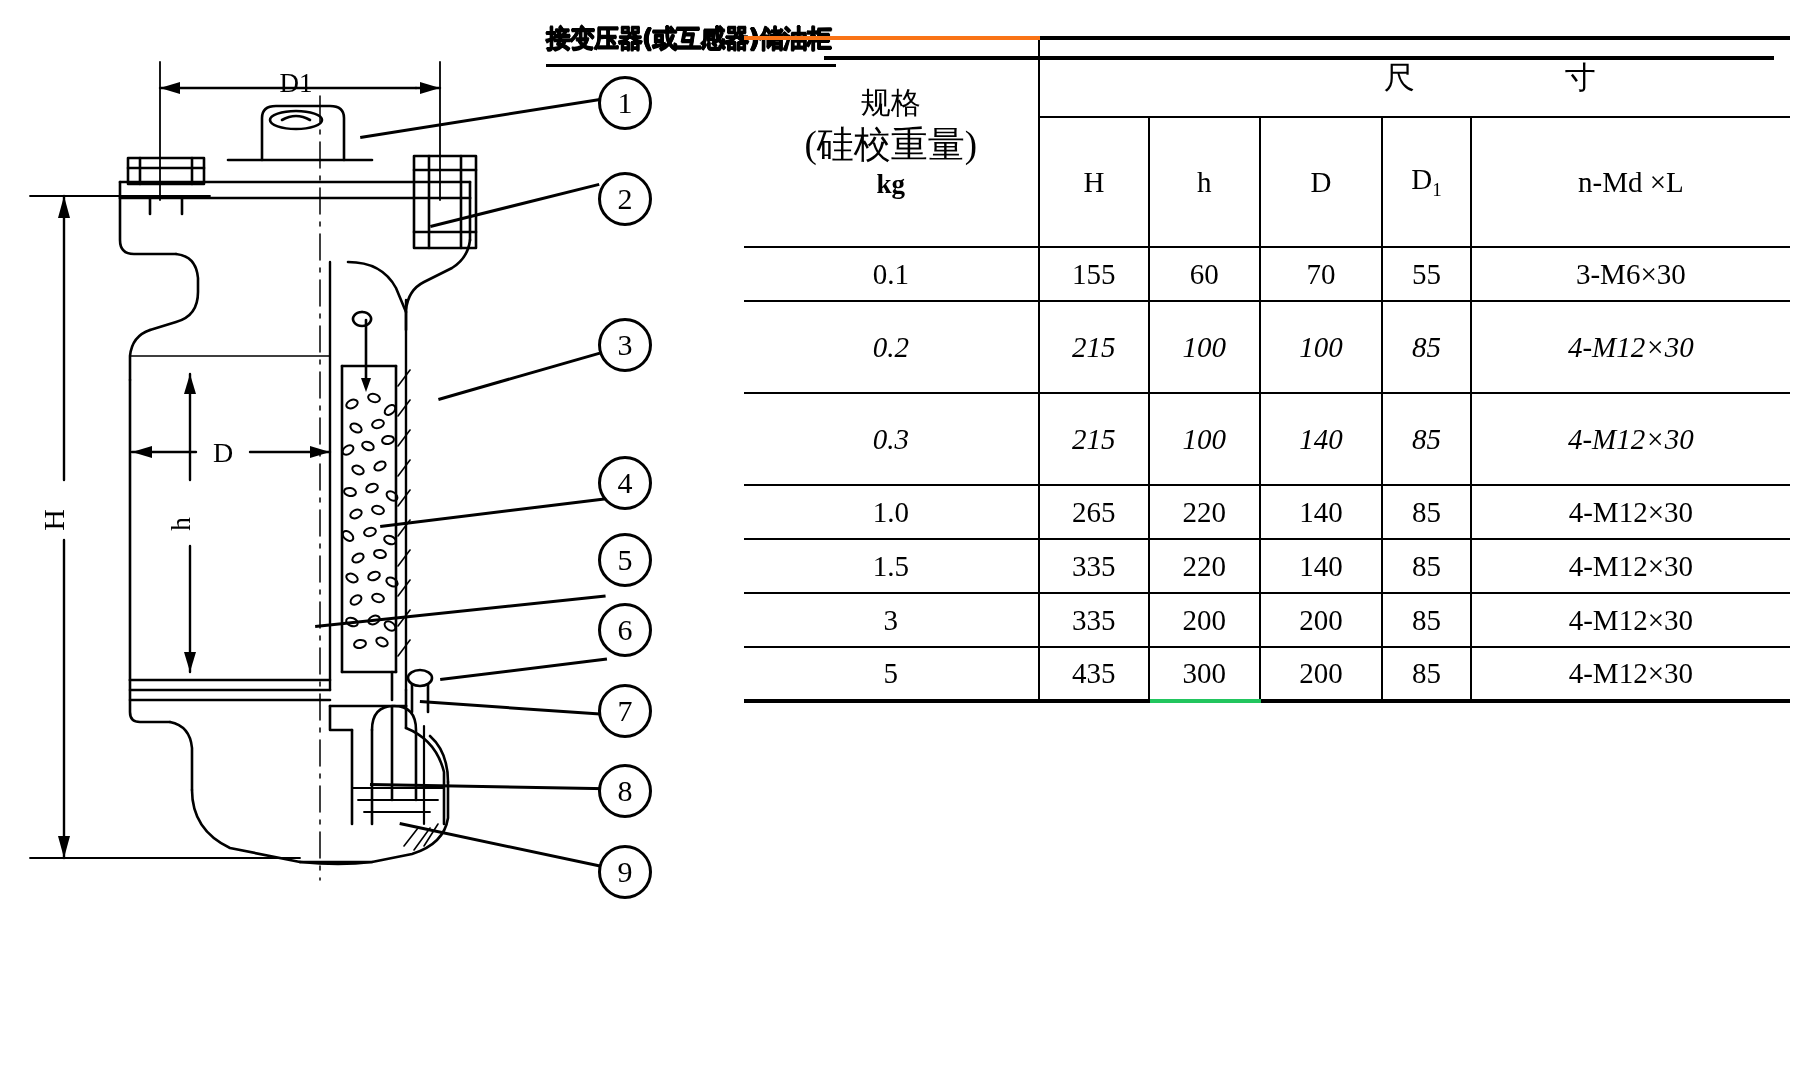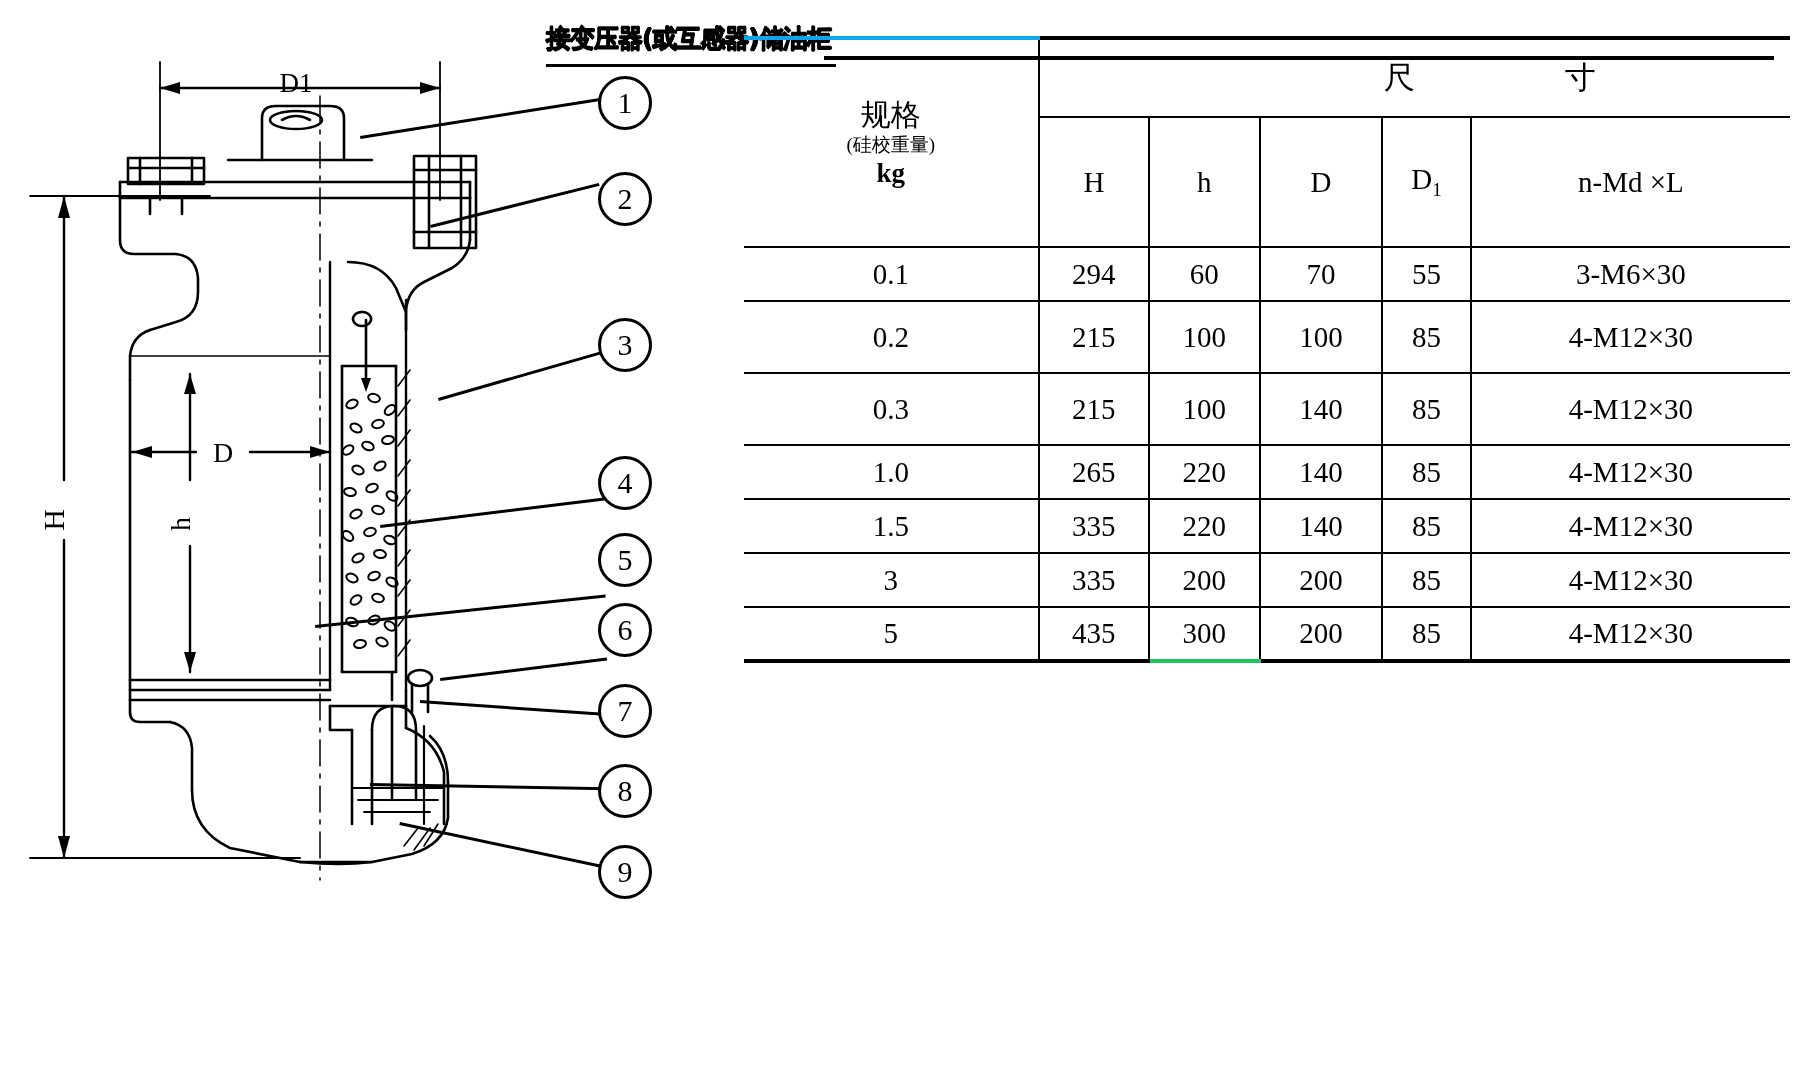--- a/index.html
+++ b/index.html
@@ -34,27 +34,27 @@
   table.spec{border-collapse:collapse;width:1046px;table-layout:fixed;}
   table.spec td,table.spec th{border:2px solid #000;text-align:center;
       vertical-align:middle;font-weight:normal;font-size:29px;
       font-family:"Liberation Serif",serif;padding:0;}
   
   table.spec{border-left:none;border-right:none;}
   table.spec tr>td:first-child,table.spec tr>th:first-child{border-left:none;}
   table.spec tr>td:last-child,table.spec tr>th:last-child{border-right:none;}
   .hdr-spec{font-size:30px;line-height:1.25;font-family:"DejaVu Sans",sans-serif;}
   .hdr-spec .l1{font-size:30px;}
-  .hdr-spec .l2{font-size:19px;}
+  .hdr-spec .l2{font-size:37px;}
   .hdr-spec .l3{font-size:27px;font-family:"Liberation Serif",serif;font-weight:bold;}
   .dim-span{font-family:"DejaVu Sans",sans-serif;font-size:31px;letter-spacing:150px;
       padding-left:150px;}
   .sym{font-size:31px;}
   .sub{font-size:19px;vertical-align:sub;}
-  .r-tall{height:72px;}
+  .r-tall{height:92px;font-style:italic;}
   .r-short{height:54px;}
 </style>
 </head>
 <body>
 
 <div id="drawing">
 <svg width="740" height="1079" viewBox="0 0 740 1079">
   <g fill="none" stroke="#000" stroke-width="2.6" stroke-linejoin="round" stroke-linecap="round">
 
     <g>
@@ -304,42 +304,42 @@
     <col style="width:240px">
     <col style="width:90px">
     <col style="width:90px">
     <col style="width:100px">
     <col style="width:72px">
     <col style="width:260px">
   </colgroup>
 
   <thead>
     <tr>
-      <th rowspan="2" class="hdr-spec" style="border-top:4px solid #0ea5e9;">
+      <th rowspan="2" class="hdr-spec" style="border-top:4px solid #f97316;">
         <div class="l1">规格</div>
         <div class="l2">(硅校重量)</div>
         <div class="l3">kg</div>
       </th>
       <th colspan="5" style="height:76px;border-top:4px solid #000;margin-left:28px;">
         <span class="dim-span">尺</span><span class="dim-span" style="padding-left:0;letter-spacing:0;">寸</span>
       </th>
     </tr>
     <tr>
       <th class="sym" style="height:128px;">H</th>
       <th class="sym">h</th>
       <th class="sym">D</th>
       <th class="sym"><span>D</span><span class="sub">1</span></th>
       <th class="sym">n-Md ×L</th>
     </tr>
   </thead>
 
   <tbody>
     <tr class="r-short">
       <td>0.1</td>
-      <td>294</td>
+      <td>155</td>
       <td>60</td>
       <td>70</td>
       <td>55</td>
       <td>3-M6×30</td>
     </tr>
     <tr class="r-tall">
       <td>0.2</td>
       <td>215</td>
       <td>100</td>
       <td>100</td>

